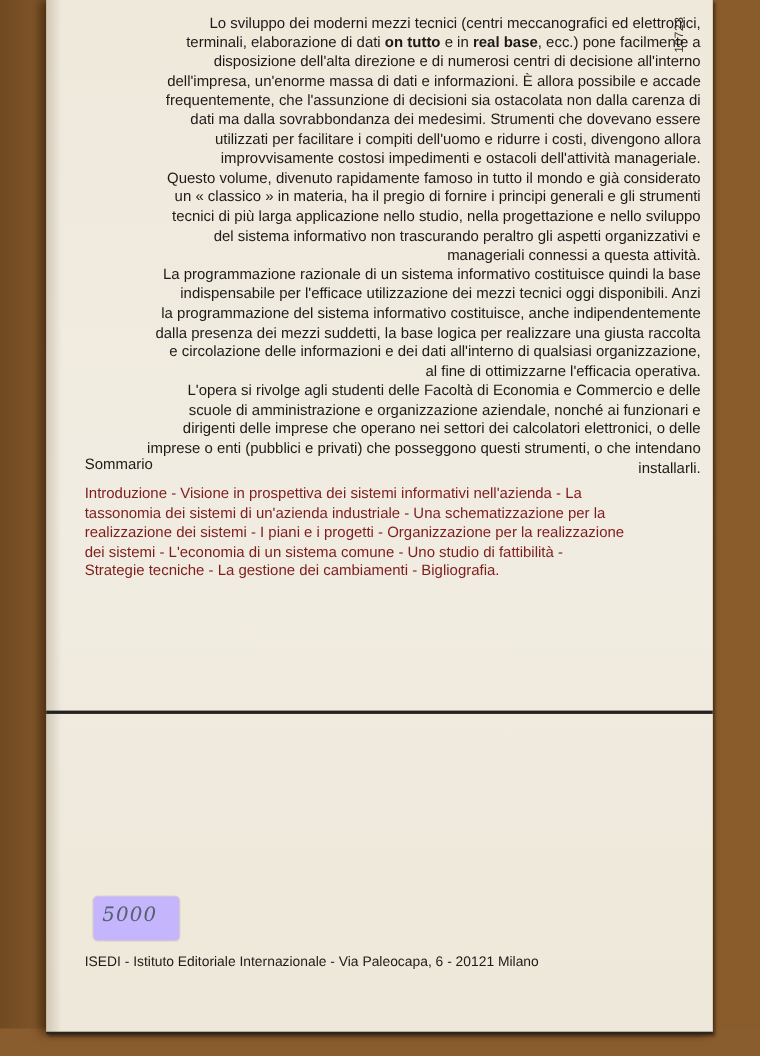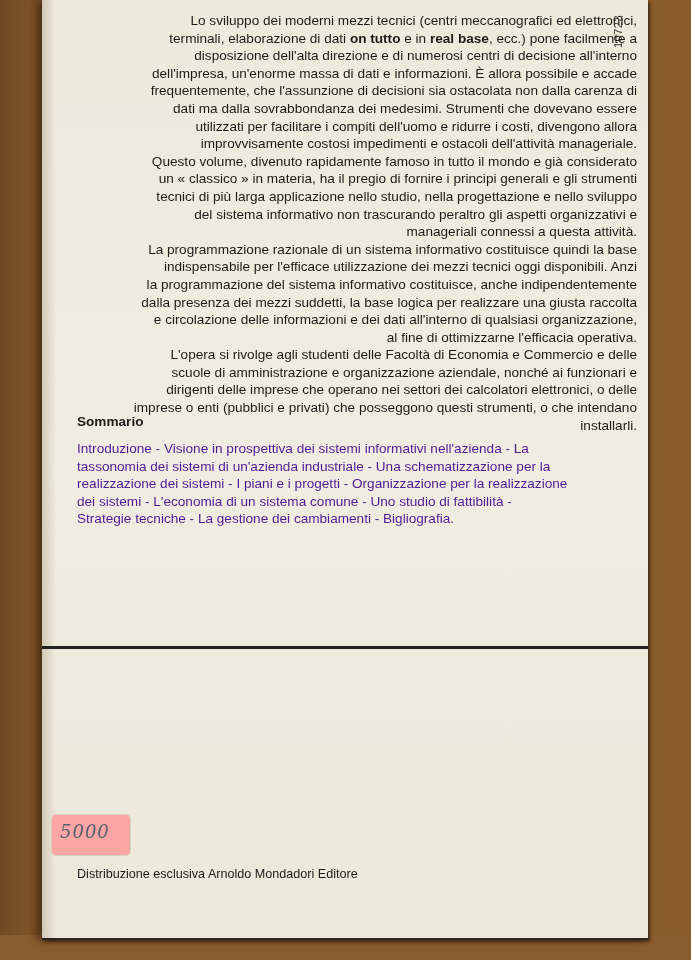--- a/index.html
+++ b/index.html
@@ -23,38 +23,38 @@
     background: linear-gradient(90deg, rgba(120,100,70,0.25), rgba(0,0,0,0));
   }
   .text-block {
     position: absolute; left: 77px; top: 12px; width: 560px;
     font-size: 13.6px; line-height: 17.6px; color: #1d1b18;
   }
   .text-block p { margin: 0; white-space: pre-line; text-align: right; }
   b { font-weight: bold; }
   .summary-title {
     position: absolute; left: 77px; top: 414px;
-    font-size: 13.6px; font-weight: bold; color: #1d1b18;
+    font-size: 13.6px; font-weight: normal; color: #1d1b18;
   }
   .summary-body {
     position: absolute; left: 77px; top: 440px; width: 560px;
-    font-size: 13.6px; line-height: 17.6px; color: #4c1d95; white-space: pre-line;
+    font-size: 13.6px; line-height: 17.6px; color: #7f1d1d; white-space: pre-line;
   }
   .rule {
     position: absolute; left: 42px; top: 646px; width: 606px; height: 3px;
     background: #232020;
   }
   .catalog-number {
     position: absolute; left: 612px; top: 48px;
     transform: rotate(-90deg); transform-origin: left top;
     font-size: 11px; color: #3a3733; letter-spacing: 0.5px;
   }
   .price-sticker {
-    position: absolute; left: 51px; top: 814px; width: 78px; height: 40px;
-    border: 1px solid #d7d1c4; border-radius: 5px; background: #fca5a5;
+    position: absolute; left: 84px; top: 814px; width: 78px; height: 40px;
+    border: 1px solid #d7d1c4; border-radius: 5px; background: #c4b5fd;
   }
   .price-text {
     position: absolute; left: 8px; top: 6px;
     font-family: "DejaVu Serif", serif; font-style: italic;
     font-size: 18px; color: #55606e; letter-spacing: 1px;
   }
   .publisher {
     position: absolute; left: 77px; top: 867px; width: 520px;
     font-size: 12.6px; line-height: 14px; color: #1d1b18;
   }
@@ -104,14 +104,14 @@
 dei sistemi - L'economia di un sistema comune - Uno studio di fattibilità -
 Strategie tecniche - La gestione dei cambiamenti - Bigliografia.</div>
 
 <div class="rule"></div>
 
 <div class="price-sticker">
   <span class="price-text">5000</span>
 </div>
 
 <div class="publisher">
-  <div>Distribuzione esclusiva Arnoldo Mondadori Editore</div>
+  <div>ISEDI - Istituto Editoriale Internazionale - Via Paleocapa, 6 - 20121 Milano</div>
 </div>
 
 </body></html>

